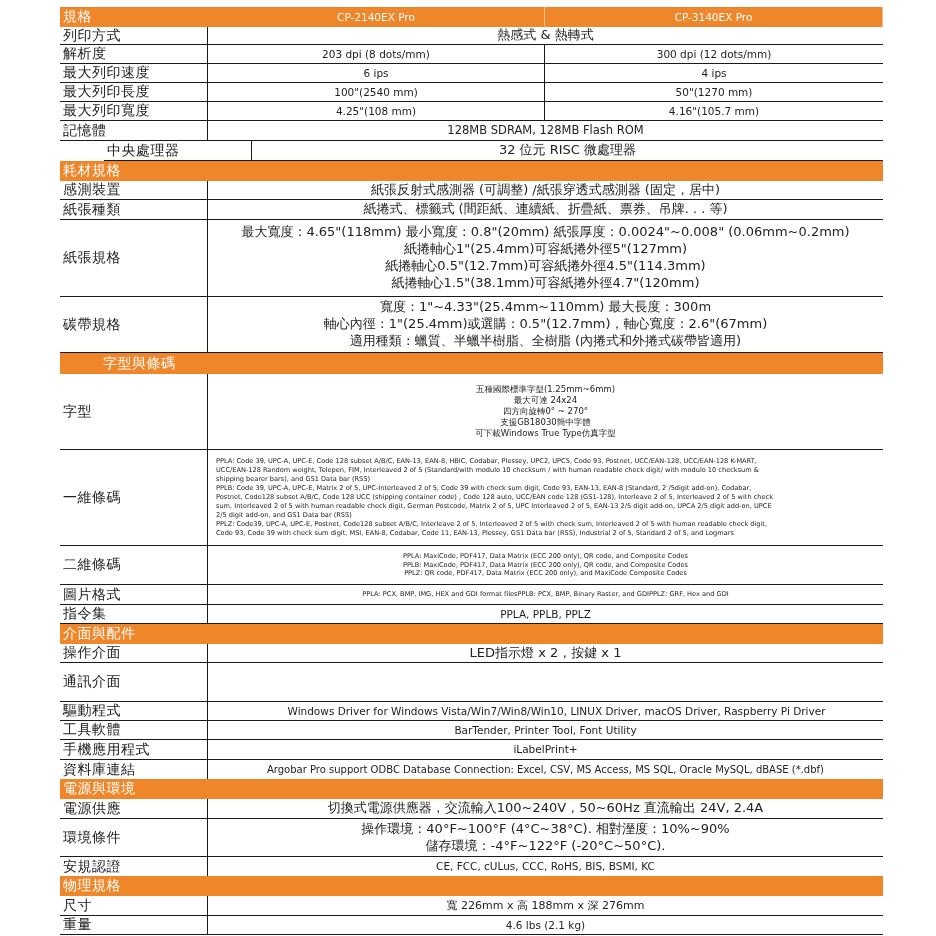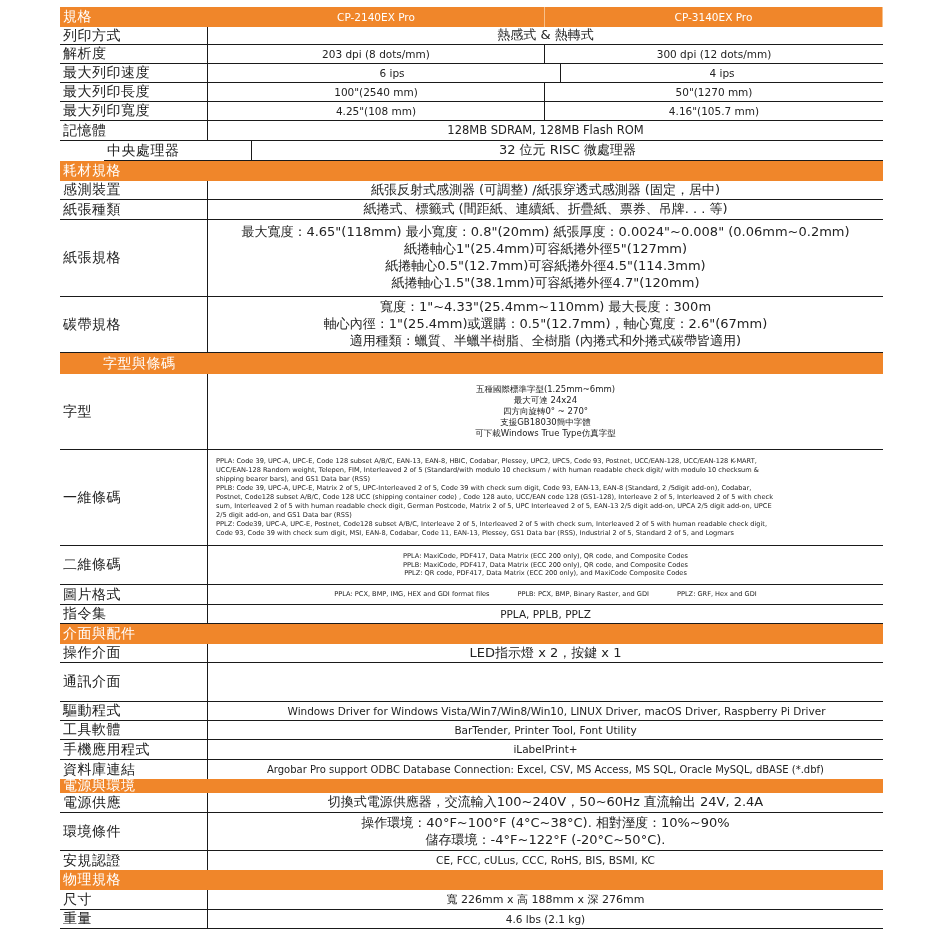--- a/index.html
+++ b/index.html
@@ -11,21 +11,21 @@
   .label { width: 148px; flex: 0 0 148px; border-right: 1.2px solid #1a1a1a; box-sizing: border-box; font-size: 14px; padding-left: 3px; display: flex; align-items: center; white-space: nowrap; letter-spacing: 0.5px; }
   .value { flex: 1 1 auto; display: flex; flex-direction: column; align-items: center; justify-content: center; text-align: center; font-size: 11.5px; line-height: 1.2; }
   .value.big { font-size: 13px; line-height: 1.3; }
   .value.tiny { font-size: 6.6px; line-height: 1.35; }
   .value.tiny.left { align-items: flex-start; text-align: left; padding: 0 10px 0 8px; }
   .split { flex: 1 1 auto; display: flex; }
   .split .col { flex: 0 0 337px; border-right: 1.2px solid #1a1a1a; display: flex; align-items: center; justify-content: center; font-size: 10.5px; box-sizing: border-box; }
   .split .col:last-child { flex: 1 1 auto; border-right: none; }
   .hdr .split .col { color: #fff; font-size: 10.5px; border-right: 1px solid #f7c08a; }
   .hdr .label { color: #fff; }
-  .inline-tiny { display: flex; gap: 28px; font-size: 6.6px; }
+  .inline-tiny { display: flex; gap: 0; font-size: 6.6px; }
 </style>
 </head>
 <body>
 
 <div class="sheet">
 
   <div class="row section hdr" style="height:20px;">
     <div class="label">規格</div>
     <div class="split">
       <div class="col">CP-2140EX Pro</div>
@@ -37,21 +37,21 @@
     <div class="label">列印方式</div>
     <div class="value big">熱感式 &amp; 熱轉式</div>
   </div>
   <div class="row" style="height:19px;">
     <div class="label">解析度</div>
     <div class="split">
       <div class="col">203 dpi (8 dots/mm)</div>
       <div class="col">300 dpi (12 dots/mm)</div>
     </div>
   </div>
-  <div class="row" style="height:19px;gap:16px;">
+  <div class="row" style="height:19px;">
     <div class="label">最大列印速度</div>
     <div class="split">
       <div class="col">6 ips</div>
       <div class="col">4 ips</div>
     </div>
   </div>
   <div class="row" style="height:19px;">
     <div class="label">最大列印長度</div>
     <div class="split">
       <div class="col">100"(2540 mm)</div>
@@ -173,21 +173,21 @@
   </div>
   <div class="row" style="height:20px;">
     <div class="label">手機應用程式</div>
     <div class="value" style="font-size:10.5px;">iLabelPrint+</div>
   </div>
   <div class="row" style="height:19px; border-bottom:none;">
     <div class="label">資料庫連結</div>
     <div class="value" style="font-size:10px;text-align:right;">Argobar Pro support ODBC Database Connection: Excel, CSV,  MS Access, MS SQL, Oracle MySQL, dBASE (*.dbf)</div>
   </div>
 
-  <div class="row section" style="height:14px;">
+  <div class="row section" style="height:20px;">
     <div class="label">電源與環境</div>
   </div>
   <div class="row" style="height:20px;">
     <div class="label">電源供應</div>
     <div class="value big">切換式電源供應器，交流輸入100~240V，50~60Hz  直流輸出  24V, 2.4A</div>
   </div>
   <div class="row" style="height:38px;">
     <div class="label">環境條件</div>
     <div class="value big">
       <div>操作環境：40°F~100°F (4°C~38°C).  相對溼度：10%~90%</div>

